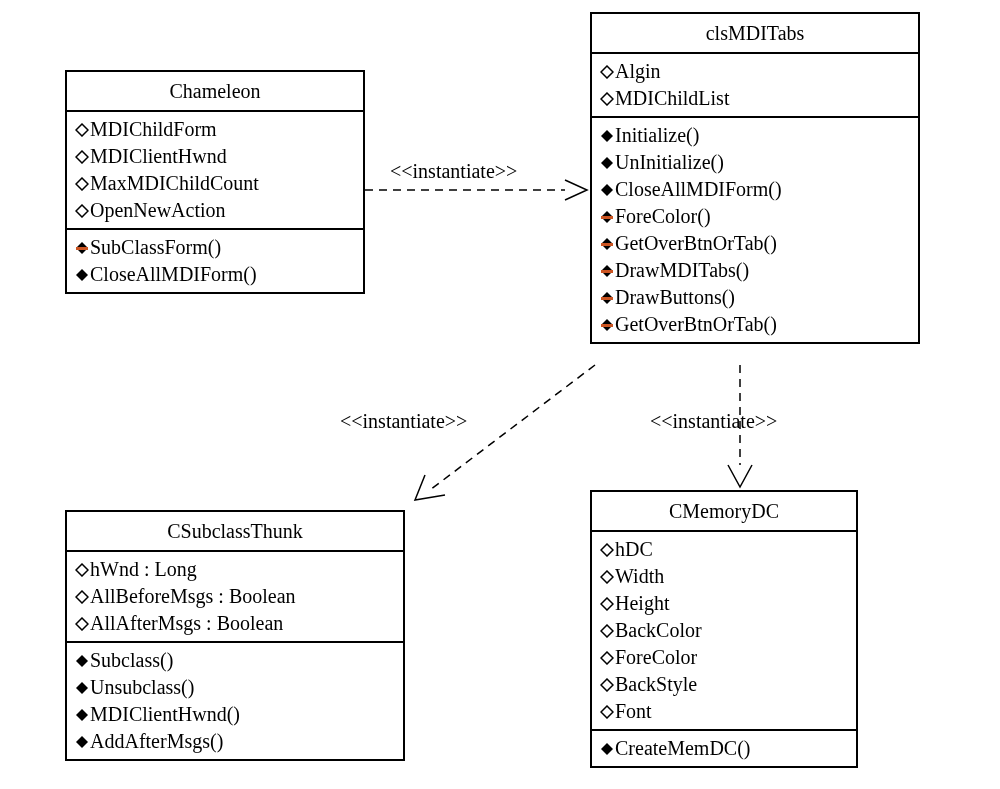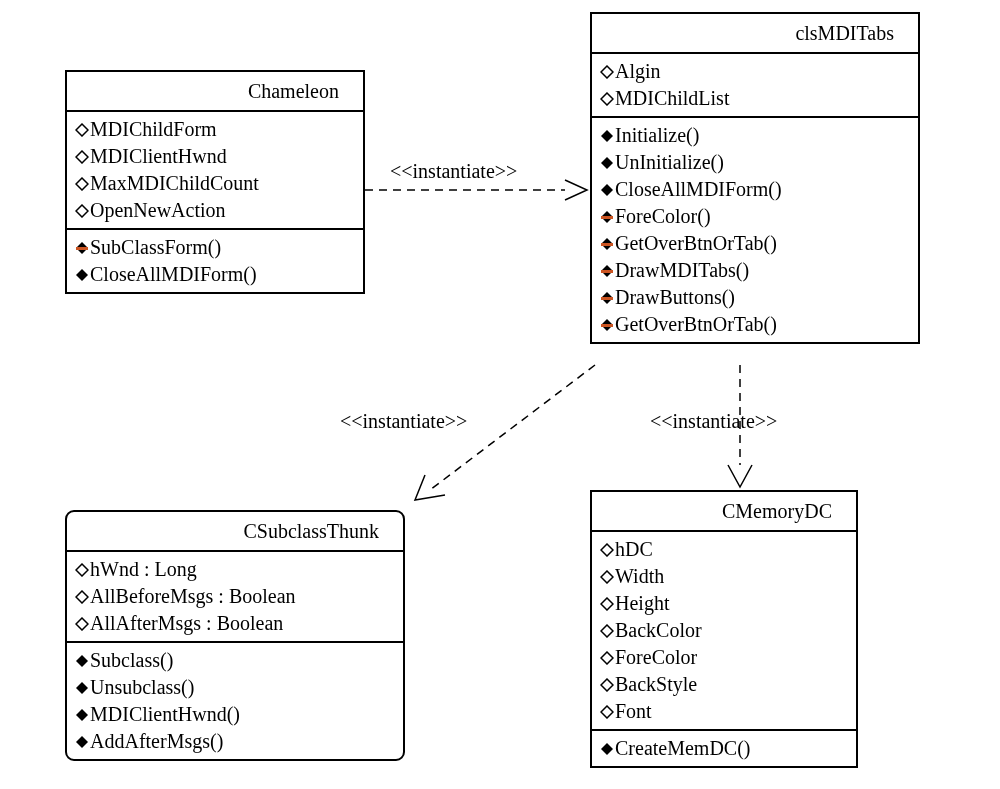--- a/index.html
+++ b/index.html
@@ -17,21 +17,21 @@
     position: absolute;
     border: 2px solid #000;
     background: #fff;
   }
   .uml-section {
     border-bottom: 2px solid #000;
     padding: 4px 8px;
   }
   .uml-section:last-child { border-bottom: none; }
   .uml-title {
-    text-align: right;
+    text-align: center;
     line-height: 1.3;
     padding: 6px 24px;
   }
   .uml-row {
     display: flex;
     align-items: center;
     gap: 1px;
     line-height: 1.35;
     white-space: nowrap;
   }
@@ -200,21 +200,21 @@
           <svg viewBox="0 0 14 14">
             <polygon points="7,1 13,7 7,13 1,7" fill="#000"></polygon>
             <rect x="1" y="6" width="12" height="3" fill="#c52"></rect>
           </svg>
         </span>
         <span>GetOverBtnOrTab()</span>
       </div>
   </div>
 </div>
 
-<div class="uml-class" style="left:65px; top:510px; width:340px;border-radius:9px;">
+<div class="uml-class" style="left:65px; top:510px; width:340px;">
   <div class="uml-section uml-title">
     <div>CSubclassThunk</div>
   </div>
   <div class="uml-section">
     <div class="uml-row">
         <span class="prop-icon">
           <svg viewBox="0 0 14 14">
             <polygon points="7,1 13,7 7,13 1,7" fill="#fff" stroke="#000" stroke-width="1.5"></polygon>
           </svg>
         </span>

